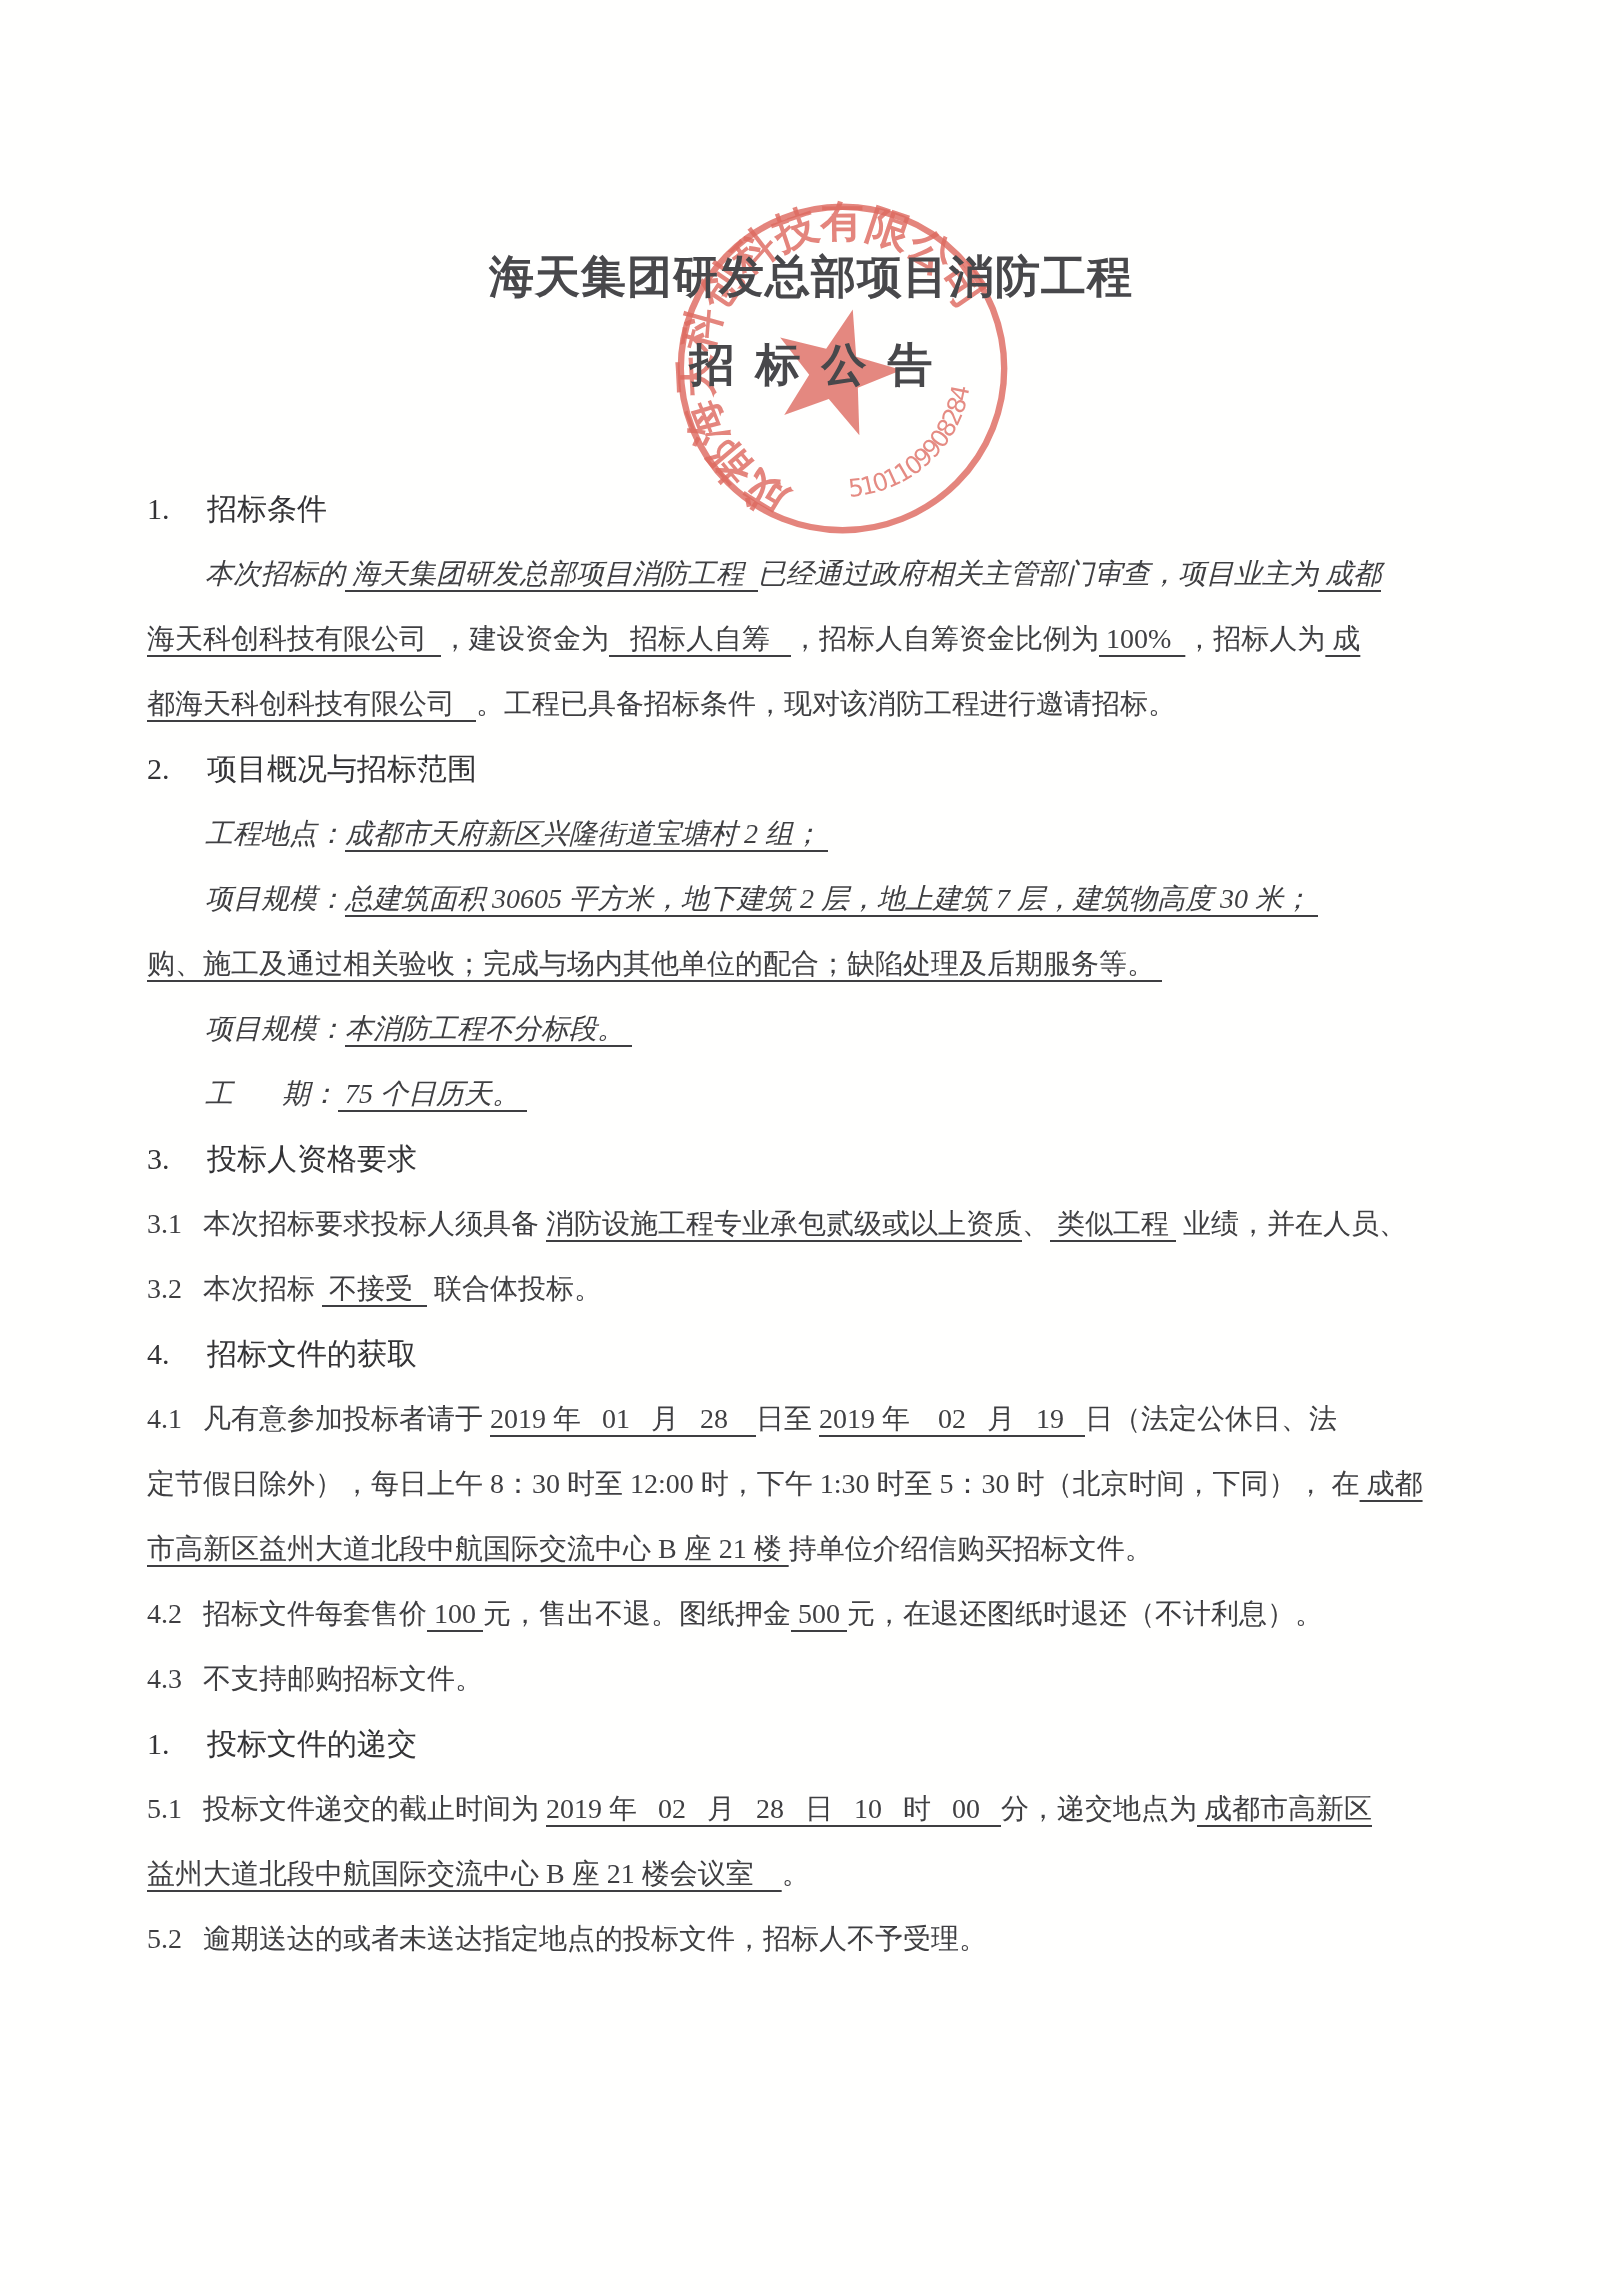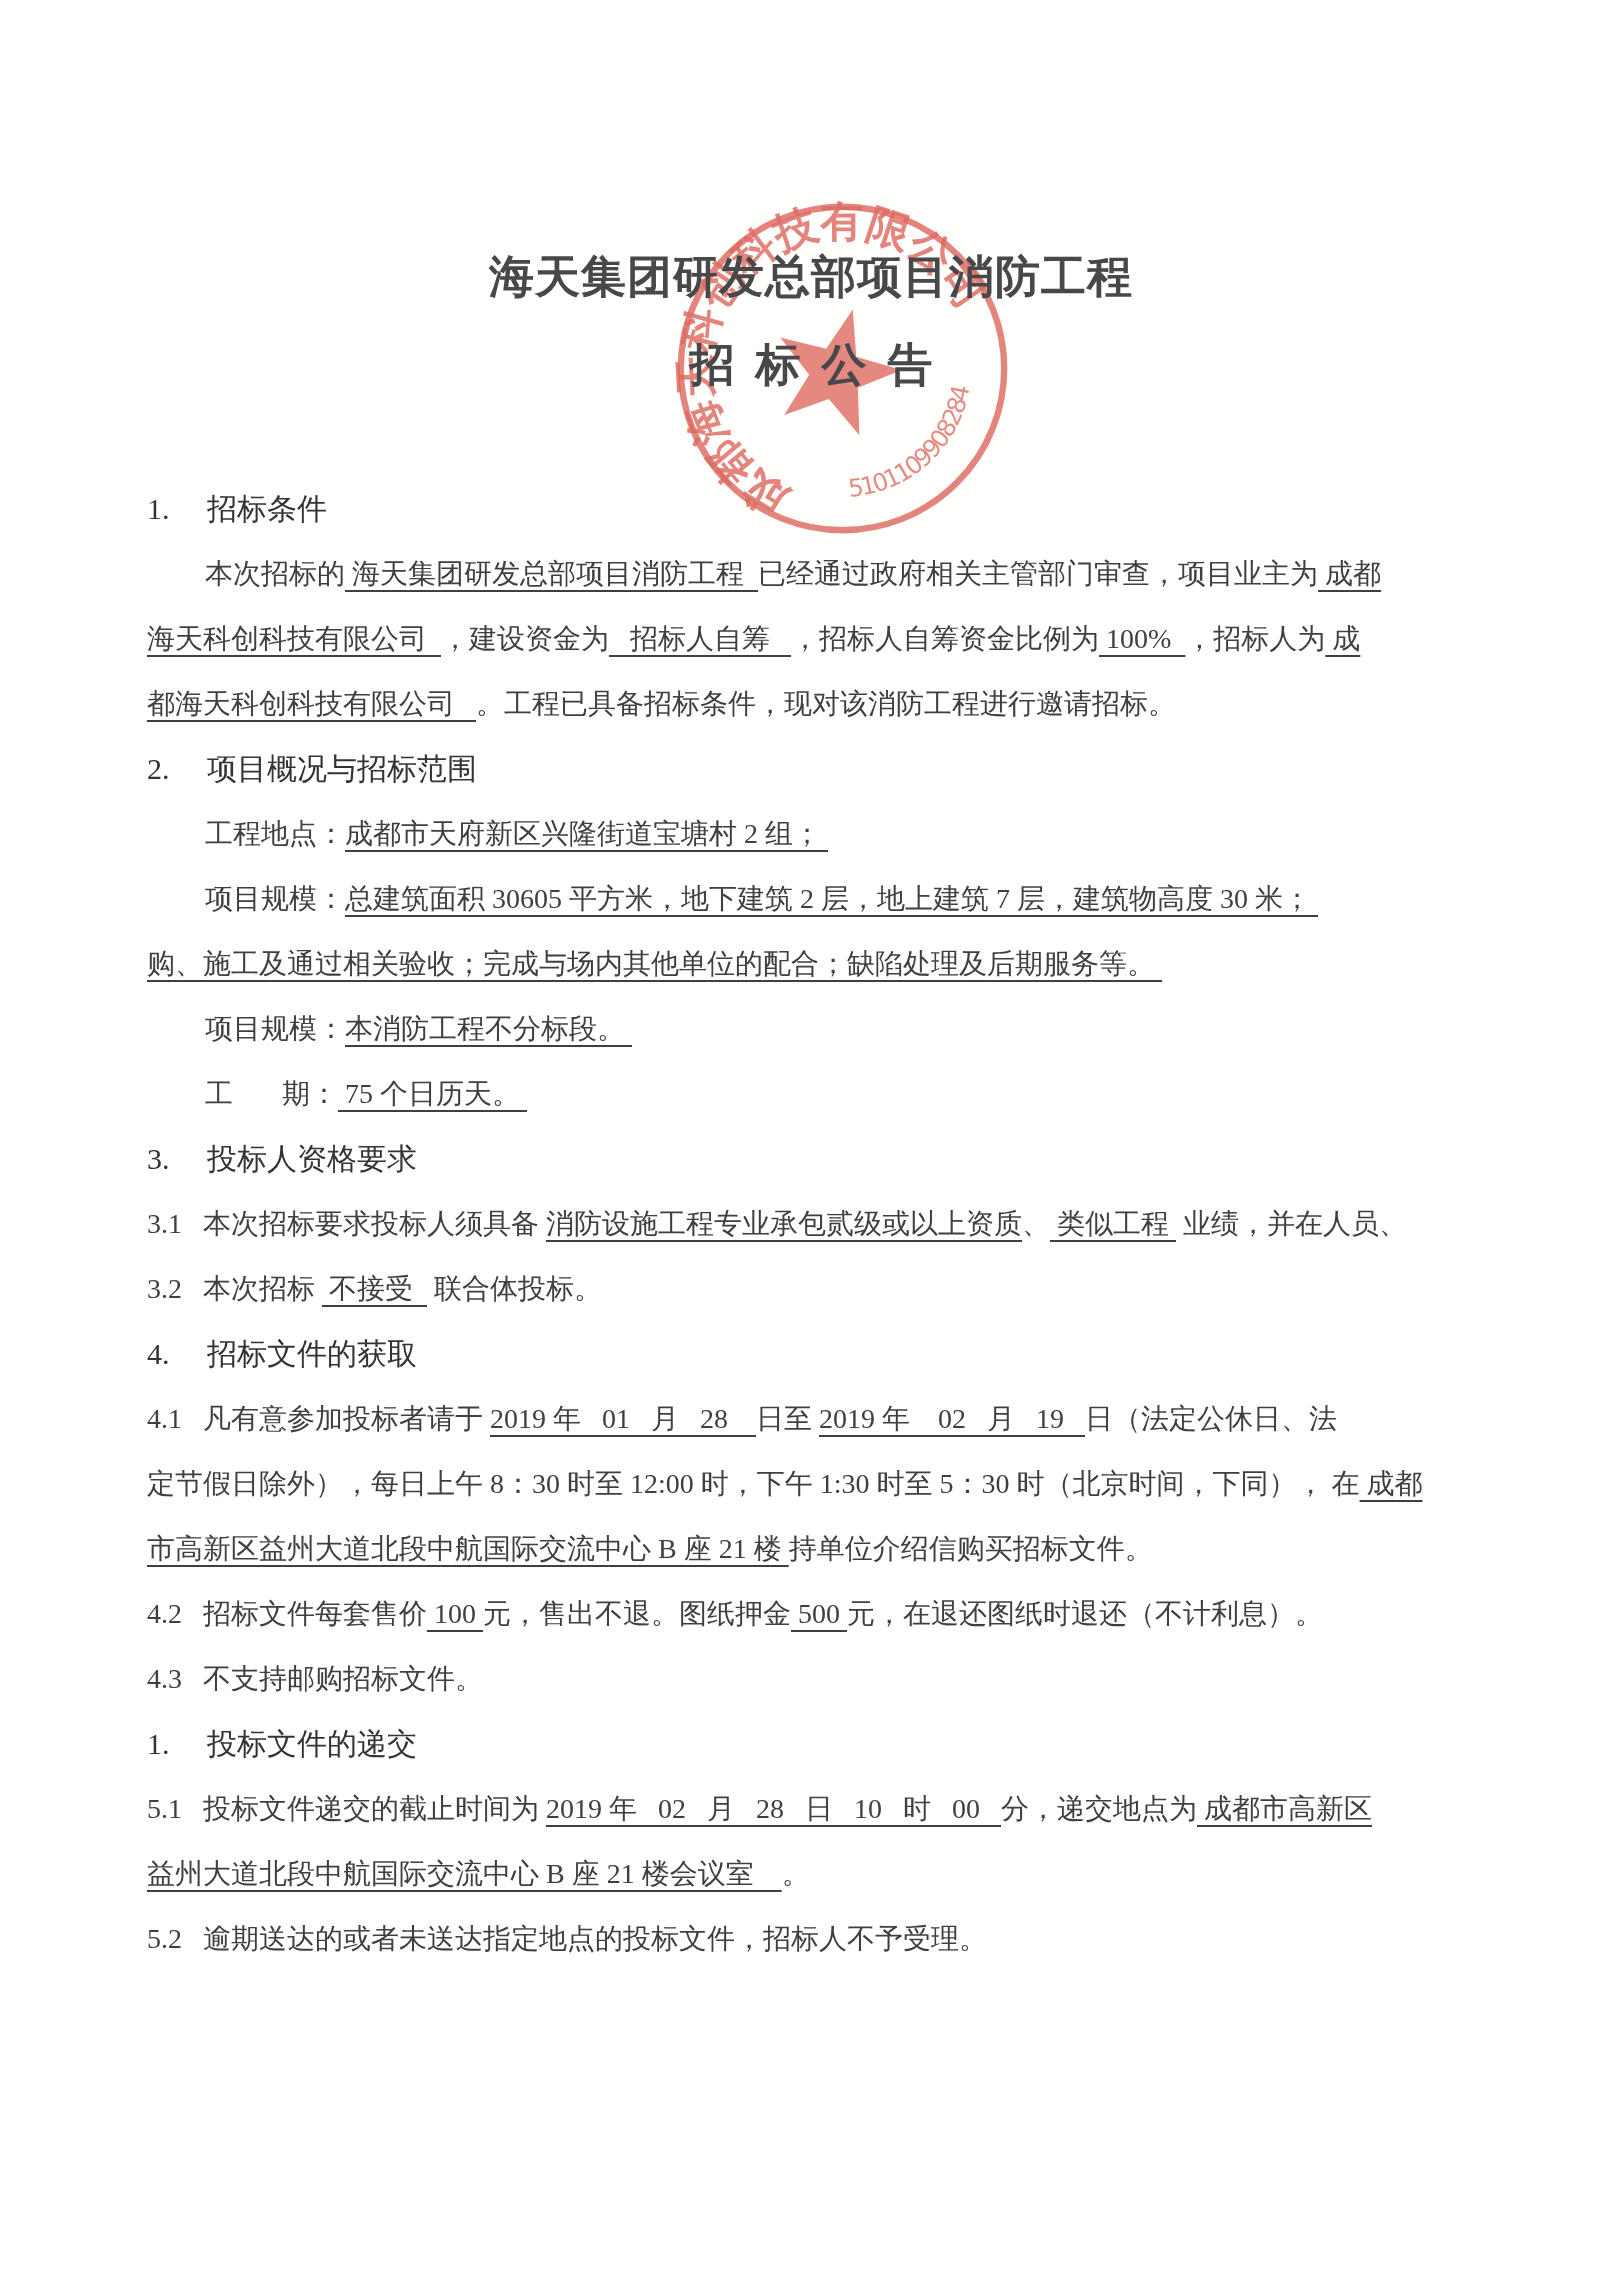--- a/index.html
+++ b/index.html
@@ -68,21 +68,21 @@
     font-size: 28px;
     height: 65px;
     line-height: 65px;
     color: #3f3f42;
   }
   .line.heading {
     font-size: 30px;
     font-weight: normal;
     color: #333336;
   }
-  .line.indent { padding-left: 58px; }
+  .line.indent { padding-left: 58px; font-style: italic; }
   .fill {
     text-decoration: underline;
     text-decoration-thickness: 2px;
     text-underline-offset: 7.4px;
     text-decoration-color: #3f3f42;
   }
 </style>
 </head>
 <body style="color: rgb(63, 63, 66);">
 

